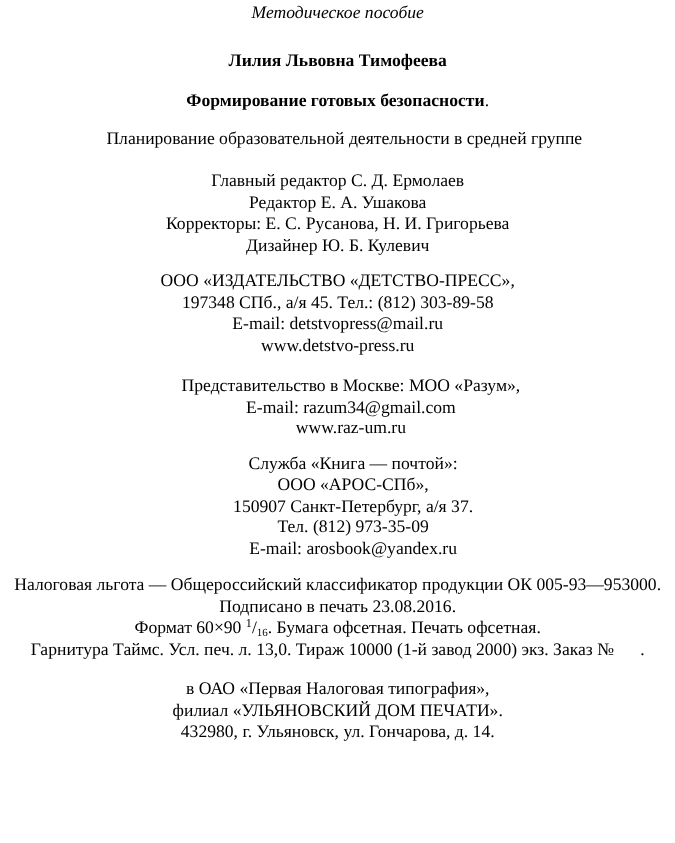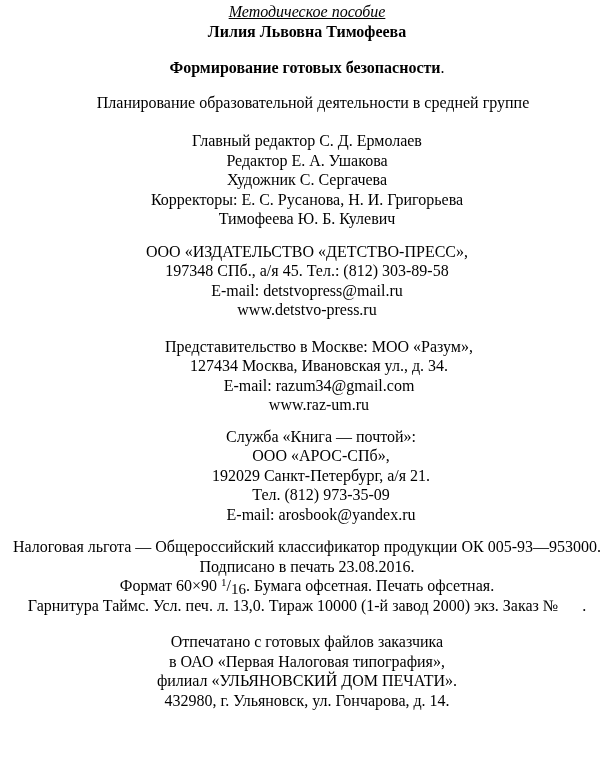--- a/index.html
+++ b/index.html
@@ -13,85 +13,82 @@
     font-size: 16px;
     color: #000000;
     padding-top: 2px;
   }
   .line {
     text-align: center;
     line-height: 19.5px;
     white-space: nowrap;
   }
   .bold   { font-weight: bold; }
-  .italic { font-style: italic; text-decoration: underline; }
+  .italic { font-style: italic; }
 
-  .mt-author   { margin-top: 0; font-family: Liberation Serif, serif; }
+  .mt-author   { margin-top: 24px; font-family: Liberation Serif, serif; }
   .mt-title    { margin-top: 17px; }
   .mt-subtitle { margin-top: 15px; margin-left: 12px; }
   .mt-credits  { margin-top: 19px; }
   .mt-publisher{ margin-top: 13px; }
   .mt-moscow   { margin-top: 17px; margin-left: 24px; }
   .mt-mail     { margin-top: 12px; margin-left: 28px; }
   .mt-imprint  { margin-top: 13px; }
   .mt-printing { margin-top: 17px; }
 
   sup.frac-num { font-size: 11px; line-height: 0; vertical-align: 5px; }
-  sub.frac-den { font-size: 15px; line-height: 0; vertical-align: -3px; }
+  sub.frac-den { font-size: 10px; line-height: 0; vertical-align: -3px; }
 </style>
 </head>
 <body>
 
 <div>
 
   <div class="line italic">Методическое пособие</div>
 
   <div class="line bold mt-author">Лилия Львовна Тимофеева</div>
 
   <div class="line mt-title"><span class="bold">Формирование готовых безопасности</span><span>.</span></div>
 
   <div class="line mt-subtitle">Планирование образовательной деятельности в средней группе</div>
 
   <div class="mt-credits">
     <div class="line">Главный редактор С. Д. Ермолаев</div>
     <div class="line">Редактор Е. А. Ушакова</div>
-    <div class="line">Художник С. Сергачева</div>
     <div class="line">Корректоры: Е. С. Русанова, Н. И. Григорьева</div>
-    <div class="line">Тимофеева Ю. Б. Кулевич</div>
+    <div class="line">Дизайнер Ю. Б. Кулевич</div>
   </div>
 
   <div class="mt-publisher">
     <div class="line">ООО «ИЗДАТЕЛЬСТВО «ДЕТСТВО-ПРЕСС»,</div>
     <div class="line">197348 СПб., а/я 45. Тел.: (812) 303-89-58</div>
     <div class="line">E-mail: detstvopress@mail.ru</div>
     <div class="line">www.detstvo-press.ru</div>
   </div>
 
   <div class="mt-moscow">
     <div class="line">Представительство в Москве: МОО «Разум»,</div>
-    <div class="line">127434 Москва, Ивановская ул., д. 34.</div>
     <div class="line">E-mail: razum34@gmail.com</div>
     <div class="line">www.raz-um.ru</div>
   </div>
 
   <div class="mt-mail">
     <div class="line">Служба «Книга — почтой»:</div>
     <div class="line">ООО «АРОС-СПб»,</div>
-    <div class="line">192029 Санкт-Петербург, а/я 21.</div>
+    <div class="line">150907 Санкт-Петербург, а/я 37.</div>
     <div class="line">Тел. (812) 973-35-09</div>
     <div class="line">E-mail: arosbook@yandex.ru</div>
   </div>
 
   <div class="mt-imprint">
     <div class="line">Налоговая льгота — Общероссийский классификатор продукции ОК 005-93—953000.</div>
     <div class="line">Подписано в печать 23.08.2016.</div>
     <div class="line"><span>Формат 60×90 </span><sup class="frac-num">1</sup><span>/</span><sub class="frac-den">16</sub><span>. Бумага офсетная. Печать офсетная.</span></div>
     <div class="line">Гарнитура Таймс. Усл. печ. л. 13,0. Тираж 10000 (1-й завод 2000) экз. Заказ №&nbsp;&nbsp;&nbsp;&nbsp;&nbsp;&nbsp;.</div>
   </div>
 
   <div class="mt-printing">
-    <div class="line">Отпечатано с готовых файлов заказчика</div>
     <div class="line">в ОАО «Первая Налоговая типография»,</div>
     <div class="line">филиал «УЛЬЯНОВСКИЙ ДОМ ПЕЧАТИ».</div>
     <div class="line">432980, г. Ульяновск, ул. Гончарова, д. 14.</div>
   </div>
 
 </div>
 
 </body></html>

